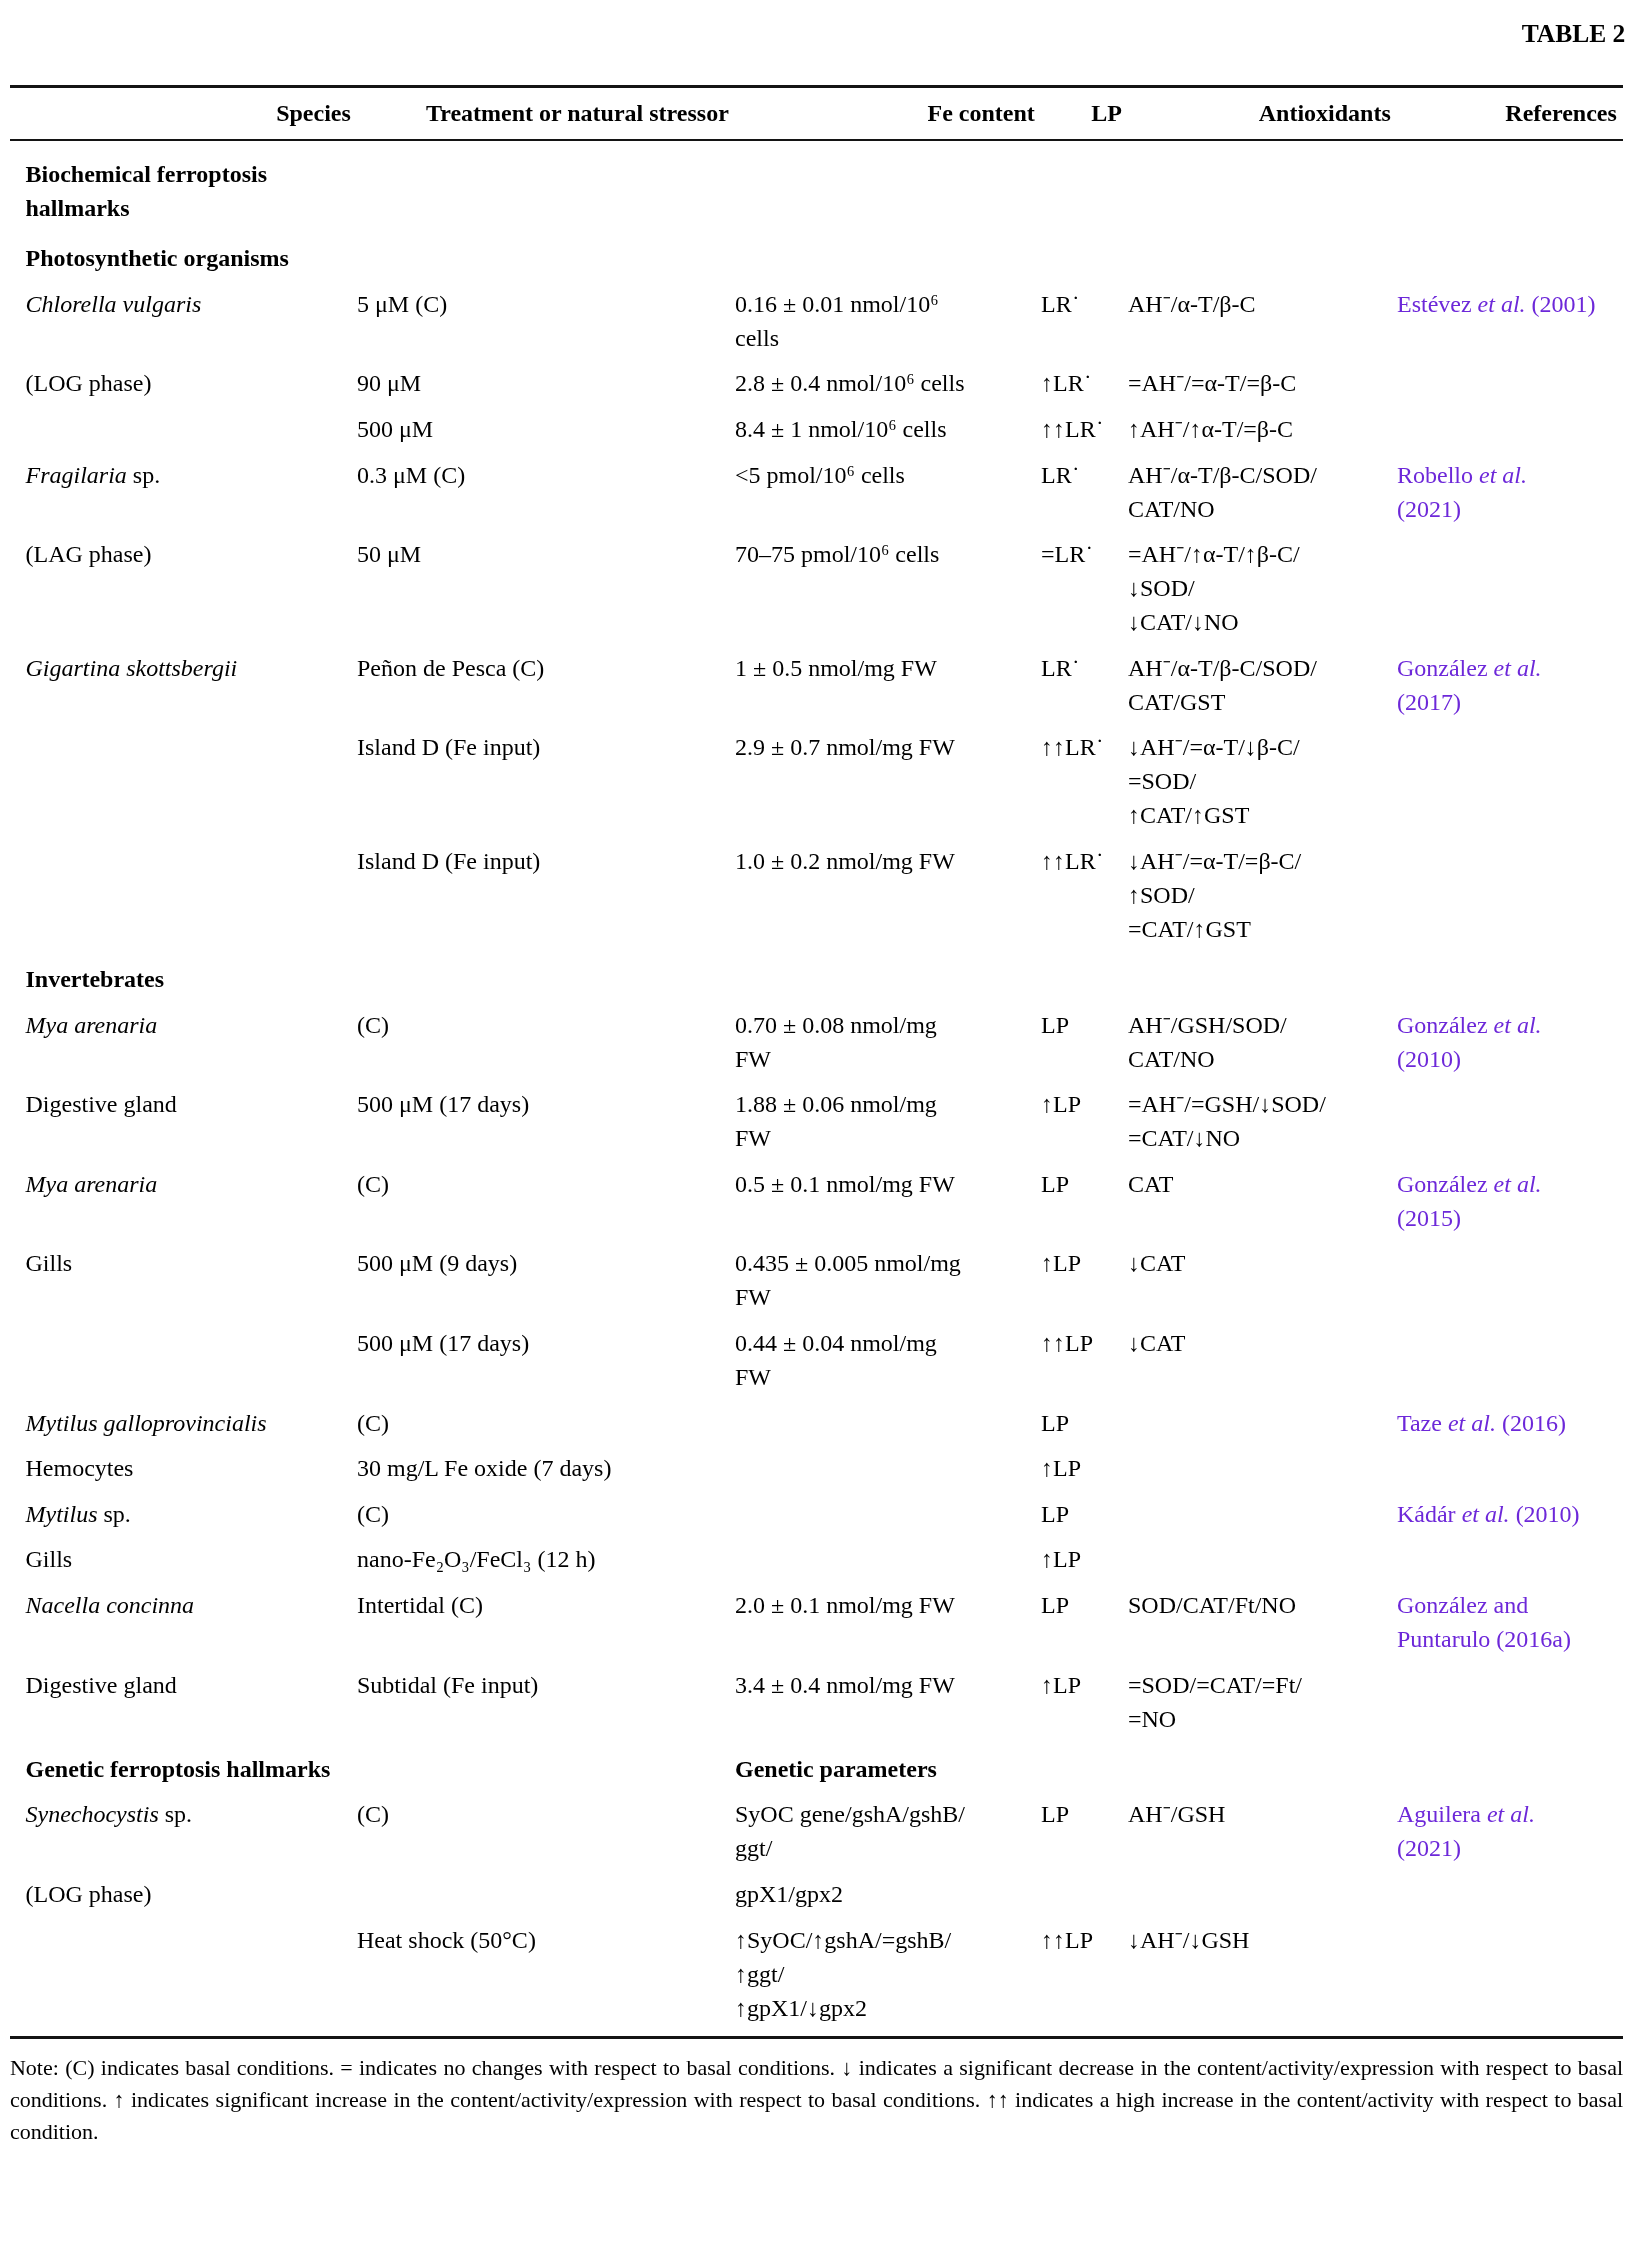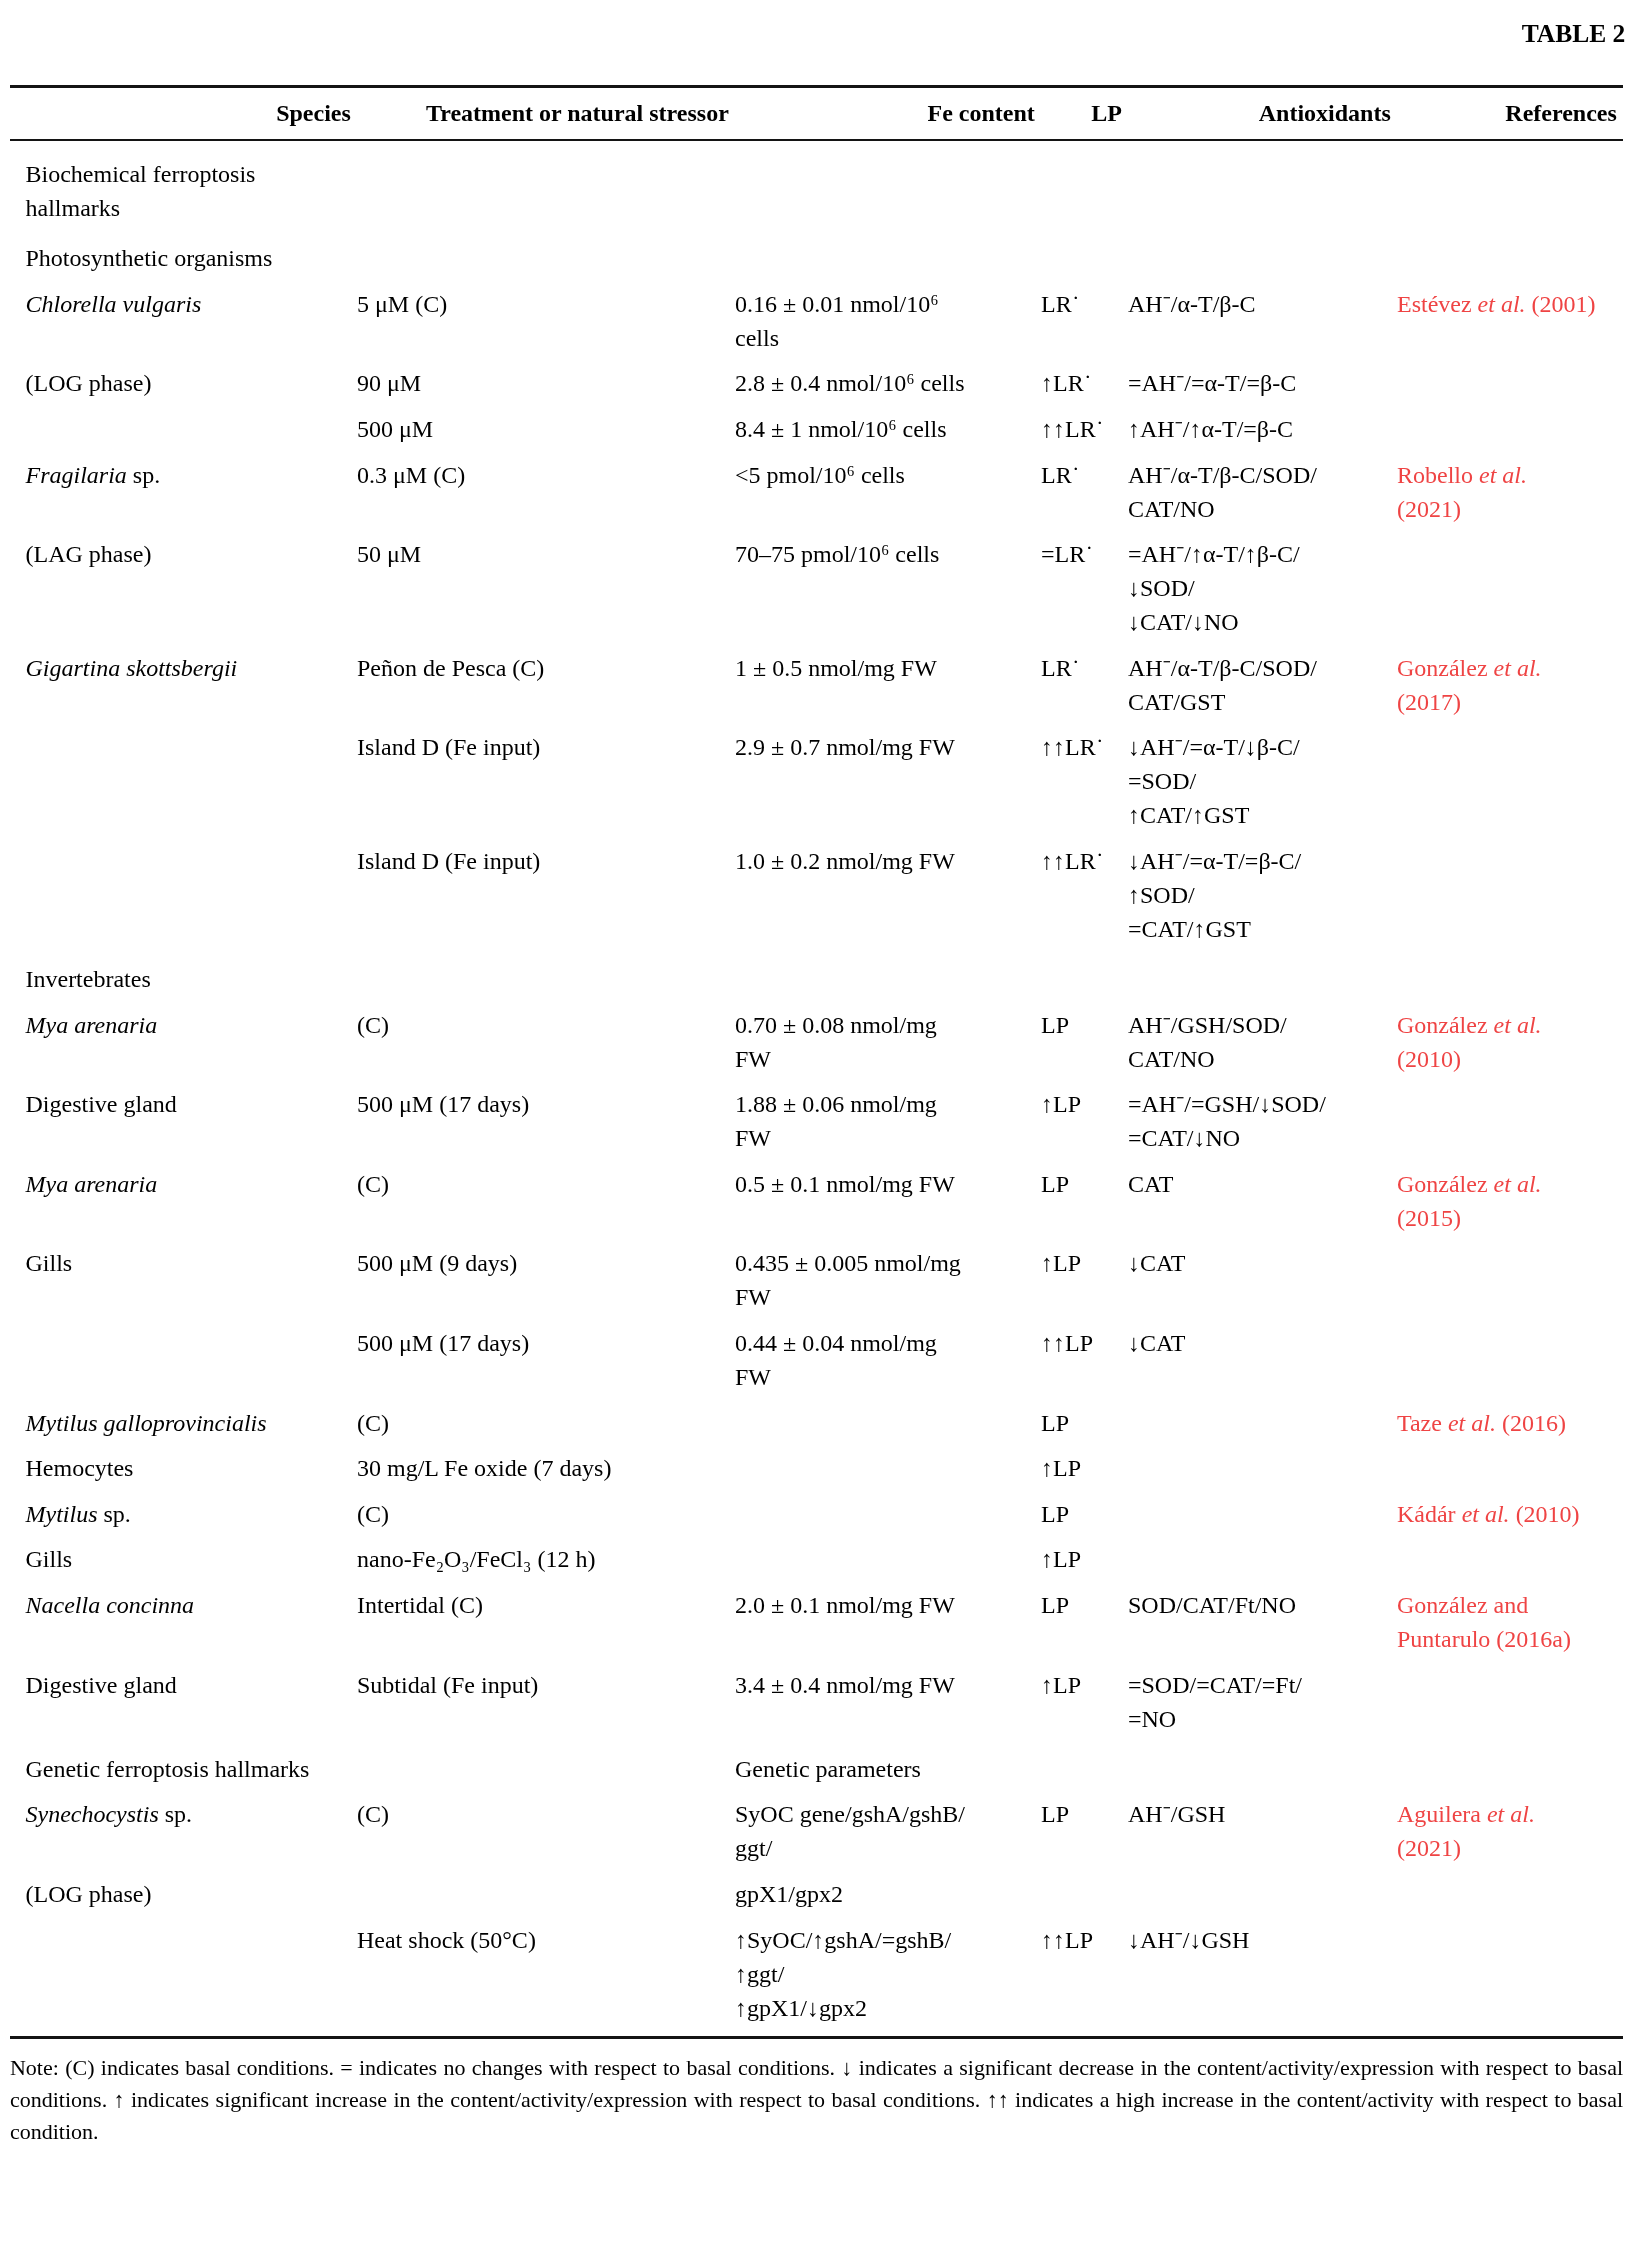--- a/index.html
+++ b/index.html
@@ -41,23 +41,23 @@
     vertical-align: middle;
   }
   th:first-child, td:first-child { padding-left: 15.5px; }
   td {
     vertical-align: top;
     padding: 0 7.7px 11.6px 0;
     line-height: 34px;
     white-space: pre-line;
   }
   tbody tr:first-child td { padding-top: 15.5px; }
-  td.section { font-weight: normal; padding-top: 4.6px; }
+  td.section { font-weight: bold; padding-top: 4.6px; }
   .it { font-style: italic; }
-  .link { color: #ef4444; cursor: pointer; }
+  .link { color: #6d28d9; cursor: pointer; }
   .note {
     font-size: 22px;
     line-height: 32px;
     text-align: justify;
     margin: 12.4px 2.3px 0 2.3px;
   }
 </style>
 </head>
 <body>
 

